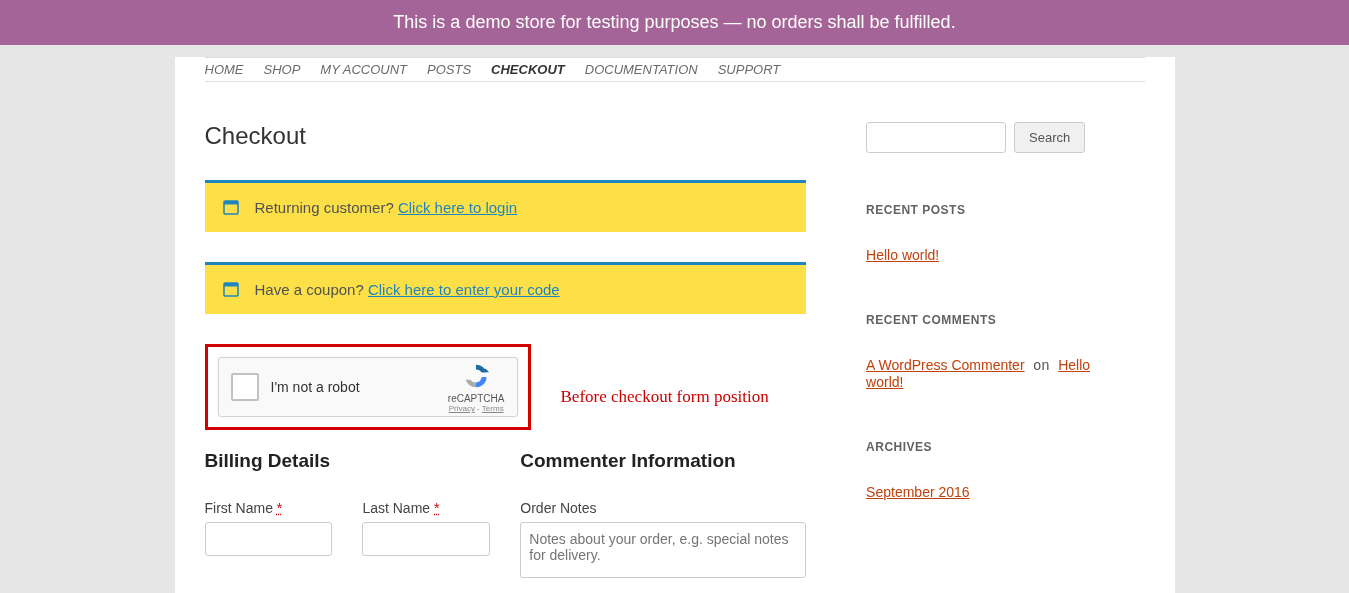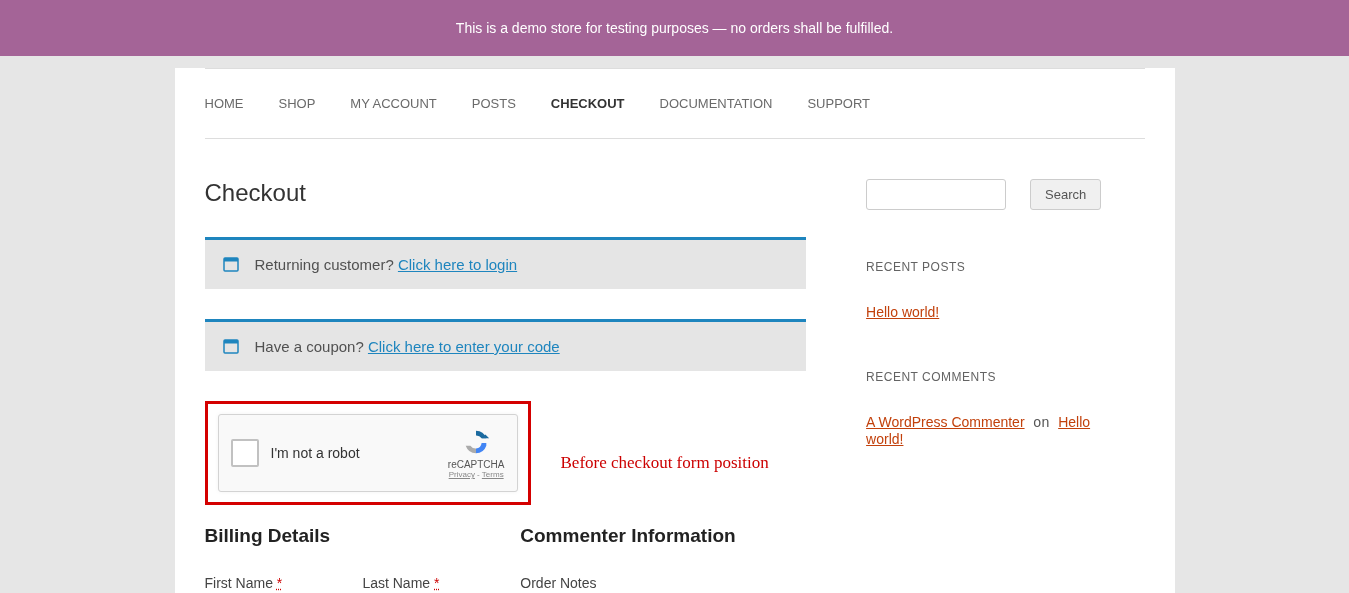--- a/index.html
+++ b/index.html
@@ -1,53 +1,53 @@
 <!DOCTYPE html>
 <html><head>
   <meta charset="utf-8">
   <style>
     * { box-sizing: border-box; margin: 0; padding: 0; }
     body { font-family: Arial, Helvetica, sans-serif; background: #e6e6e6; font-size: 14px; color: #444; }
-    .demo-banner { background: #a46497; color: #fff; text-align: center; padding: 20px; font-size: 14px; }
+    .demo-banner { background: #a46497; color: #fff; text-align: center; padding: 12px; font-size: 18px; }
     .container { max-width: 1000px; margin: 0 auto; background: #fff; padding: 0 10px; min-height: 600px; }
     .nav-wrap { border-top: 1px solid #ddd; border-bottom: 1px solid #ddd; margin: 12px 20px 0; }
-    .nav { display: flex; gap: 35px; padding: 27px 0; }
+    .nav { display: flex; gap: 20px; padding: 4px 0; font-style: italic; }
     .nav-item { color: #6a6a6a; font-size: 13px; text-decoration: none; cursor: pointer; }
     .nav-item.active { color: #333; font-weight: bold; }
     .content { display: flex; padding: 40px 20px 0; gap: 60px; }
     .main { flex: 1 1 64%; max-width: 64%; }
     .sidebar { flex: 1 1 30%; max-width: 260px; }
     .page-title { font-size: 24px; font-weight: normal; color: #333; margin-bottom: 30px; }
-    .woocommerce-info { background: #e5e5e5; border-top: 3px solid #1e85be; padding: 16px 20px 16px 50px; margin-bottom: 30px; position: relative; color: #515151; font-size: 15px; }
+    .woocommerce-info { background: #fde047; border-top: 3px solid #1e85be; padding: 16px 20px 16px 50px; margin-bottom: 30px; position: relative; color: #515151; font-size: 15px; }
     .woocommerce-info .info-icon { position: absolute; left: 18px; top: 16px; width: 16px; height: 16px; }
     .woocommerce-info a { color: #1e85be; text-decoration: underline; cursor: pointer; }
     .recaptcha-highlight { border: 3px solid #d40000; padding: 10px; display: inline-block; margin-bottom: 20px; }
     .recaptcha-row { display: flex; align-items: center; gap: 30px; }
-    .recaptcha-box { background: #f9f9f9; border: 1px solid #d3d3d3; border-radius: 3px; width: 300px; height: 78px; display: flex; align-items: center; padding: 0 12px; box-shadow: 0 0 4px rgba(0,0,0,0.05); }
+    .recaptcha-box { background: #f9f9f9; border: 1px solid #d3d3d3; border-radius: 3px; width: 300px; height: 60px; display: flex; align-items: center; padding: 0 12px; box-shadow: 0 0 4px rgba(0,0,0,0.05); }
     .recaptcha-check { width: 28px; height: 28px; border: 2px solid #c1c1c1; border-radius: 2px; background: #fff; margin-right: 12px; cursor: pointer; }
     .recaptcha-label { font-size: 14px; color: #333; flex: 1; }
     .recaptcha-logo-area { display: flex; flex-direction: column; align-items: center; font-size: 9px; color: #888; margin-left: 31px; }
     .recaptcha-logo { width: 30px; height: 30px; }
     .recaptcha-brand { font-size: 10px; color: #555; margin-top: 2px; }
     .recaptcha-links { font-size: 8px; color: #888; }
     .recaptcha-links a { color: #888; cursor: pointer; text-decoration: underline; }
     .annotation { color: #c00; font-size: 17px; font-family: "Times New Roman", serif; }
     .form-cols { display: flex; gap: 30px; }
     .form-col { flex: 1; }
     .section-heading { font-size: 19px; font-weight: bold; color: #222; margin-bottom: 28px; }
     .field-row { display: flex; gap: 30px; margin-bottom: 14px; }
     .field { flex: 1; }
     .field-label { display: block; font-size: 14px; color: #444; margin-bottom: 6px; }
     .required { text-decoration: underline dotted; text-decoration-color: #c00; color: #c00; }
     .text-input { width: 100%; padding: 8px; border: 1px solid #ccc; border-radius: 3px; font-size: 14px; }
     .textarea-input { width: 100%; padding: 8px; border: 1px solid #ccc; border-radius: 3px; font-size: 14px; color: #999; font-family: Arial; height: 56px; resize: none; }
-    .search-row { display: flex; gap: 24px; margin-bottom: 50px; }
+    .search-row { display: flex; gap: 8px; margin-bottom: 50px; }
     .search-box input { width: 140px; padding: 7px; border: 1px solid #ccc; border-radius: 3px; }
     .search-btn { background: #f0f0f0; border: 1px solid #ccc; border-radius: 3px; padding: 7px 14px; font-size: 13px; color: #555; cursor: pointer; }
-    .widget-title { font-size: 12px; font-weight: normal; color: #636363; margin-bottom: 30px; letter-spacing: 0.5px; }
+    .widget-title { font-size: 12px; font-weight: bold; color: #636363; margin-bottom: 30px; letter-spacing: 0.5px; }
     .widget-block { margin-bottom: 50px; }
     .widget-link { color: #c2410c; text-decoration: underline; font-size: 14px; cursor: pointer; }
     .comment-on { color: #555; font-size: 14px; font-family: Liberation Mono, monospace; }
   </style>
 </head>
 <body>
 
 <div class="demo-banner">This is a demo store for testing purposes — no orders shall be fulfilled.</div>
 
 <div class="container">
@@ -153,16 +153,20 @@
         <a class="widget-link">Hello world!</a>
       </div>
 
       <div class="widget-block">
         <h4 class="widget-title">RECENT COMMENTS</h4>
         <div>
           <a class="widget-link">A WordPress Commenter</a><span class="comment-on"> on </span><a class="widget-link">Hello world!</a>
         </div>
       </div>
 
+      <div class="widget-block">
+        <h4 class="widget-title">ARCHIVES</h4>
+        <a class="widget-link">September 2016</a>
+      </div>
     </aside>
 
   </div>
 </div>
 
 </body></html>

